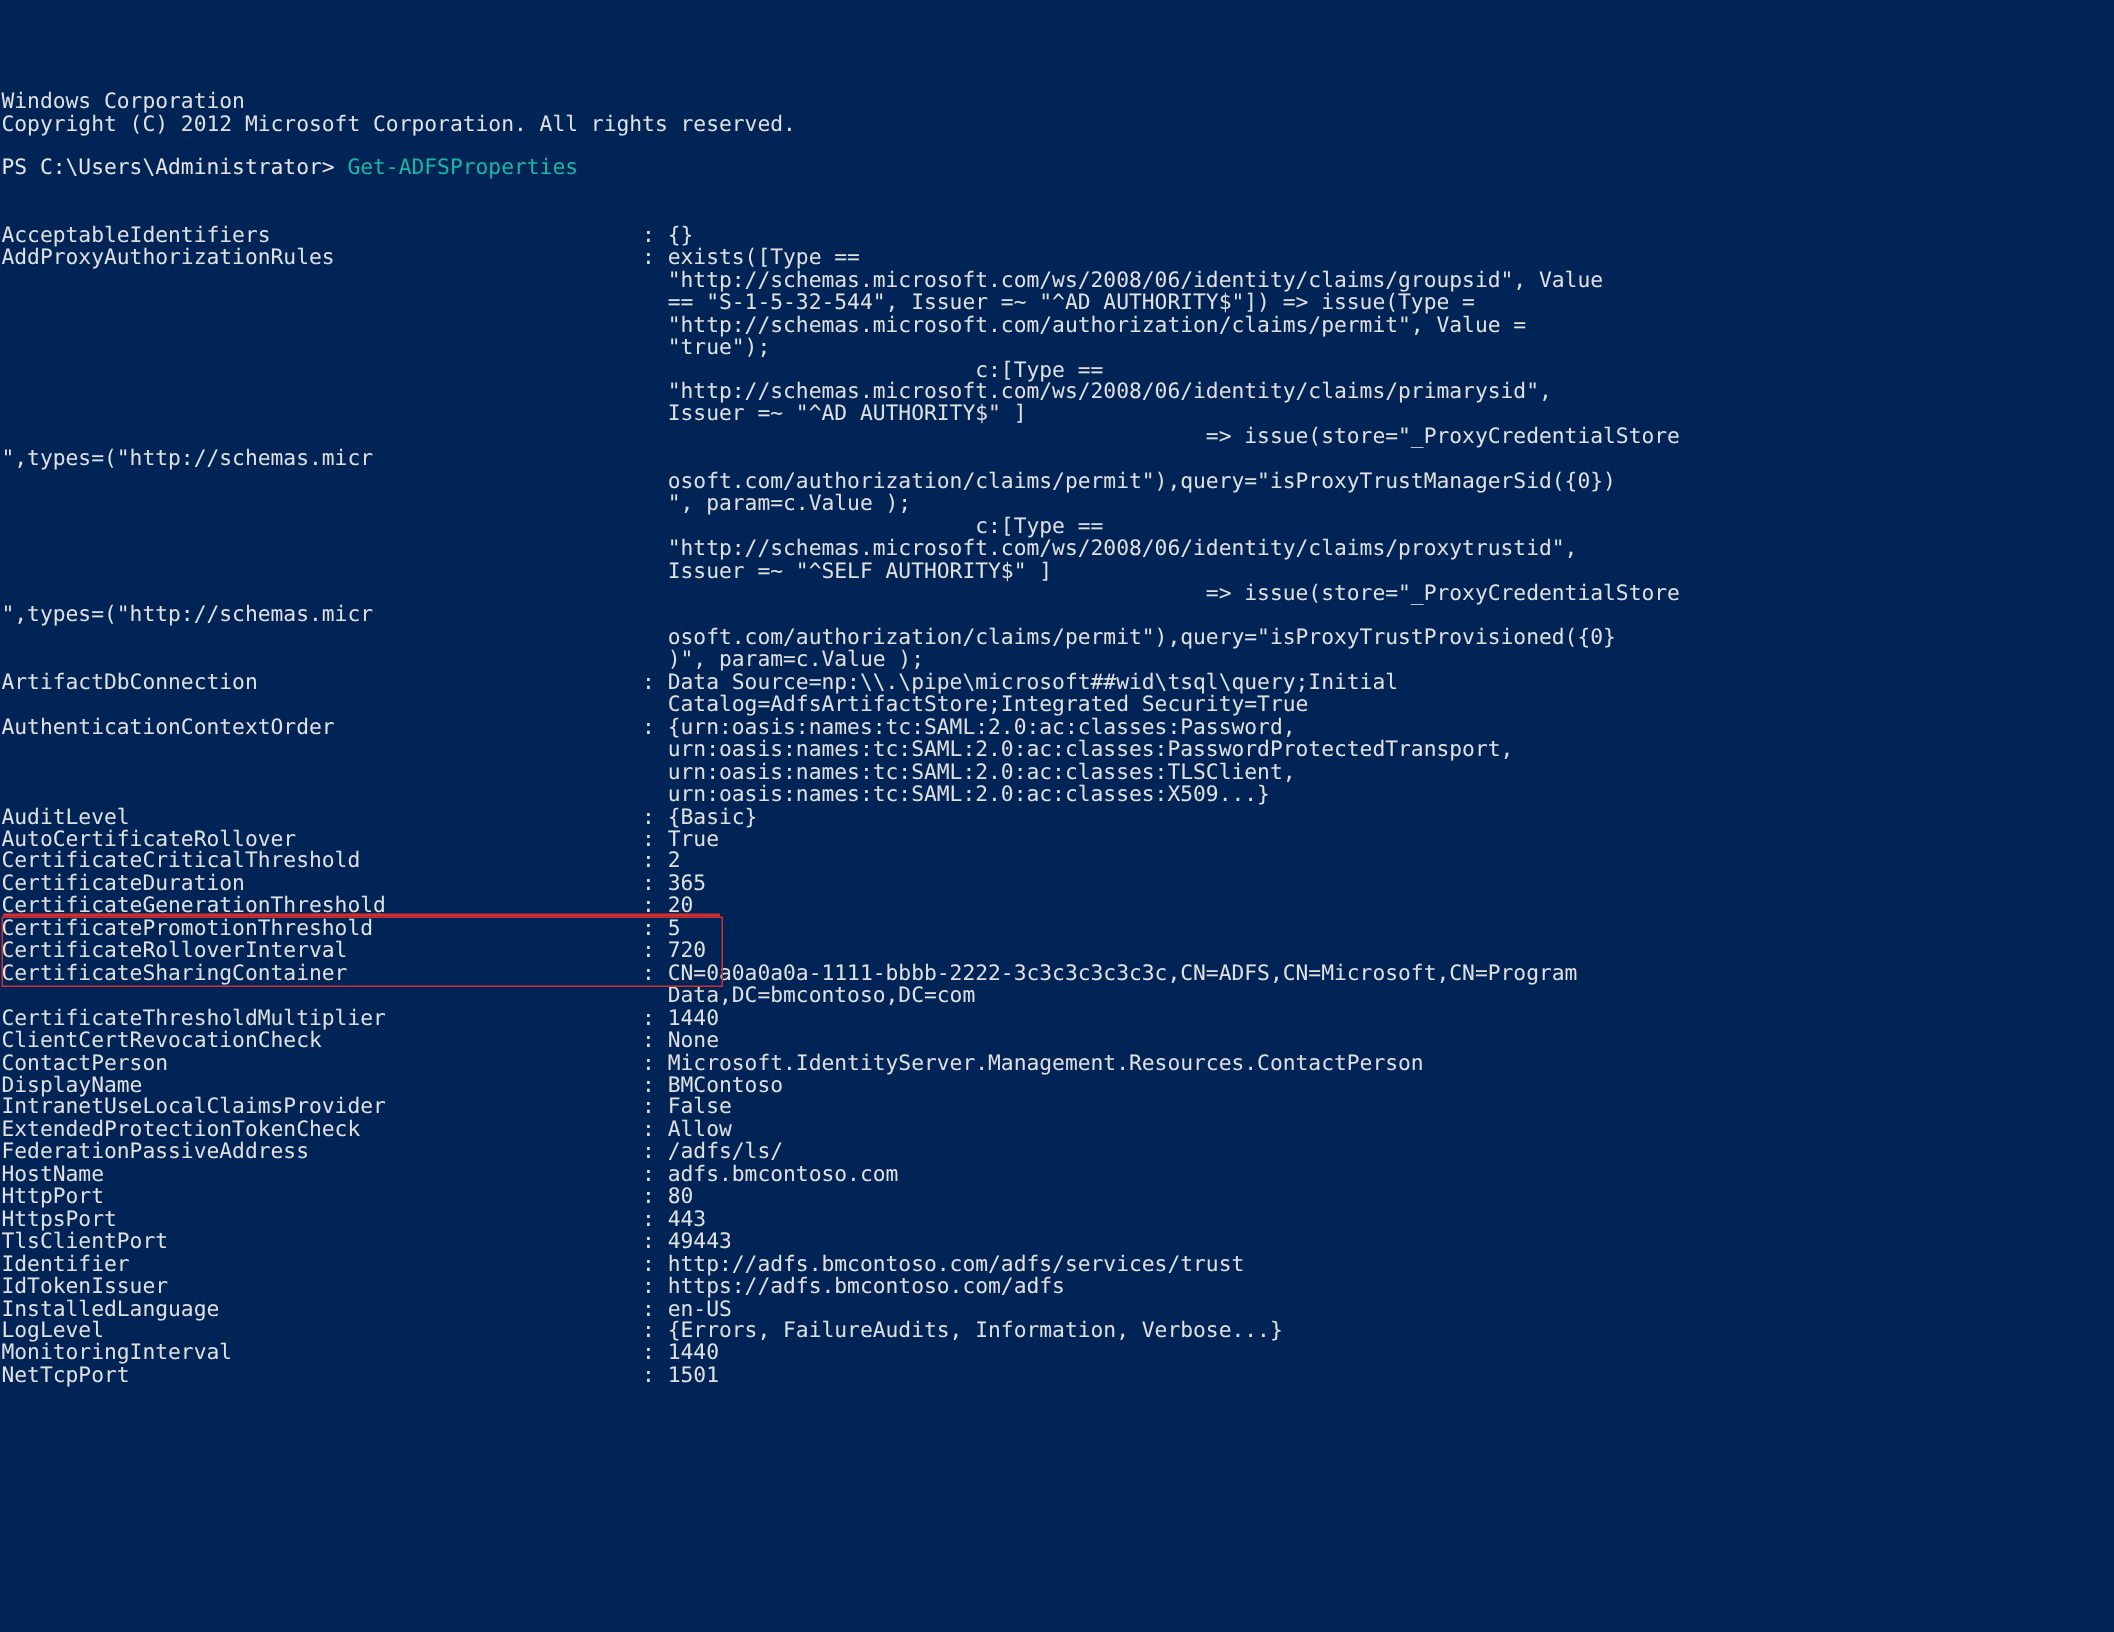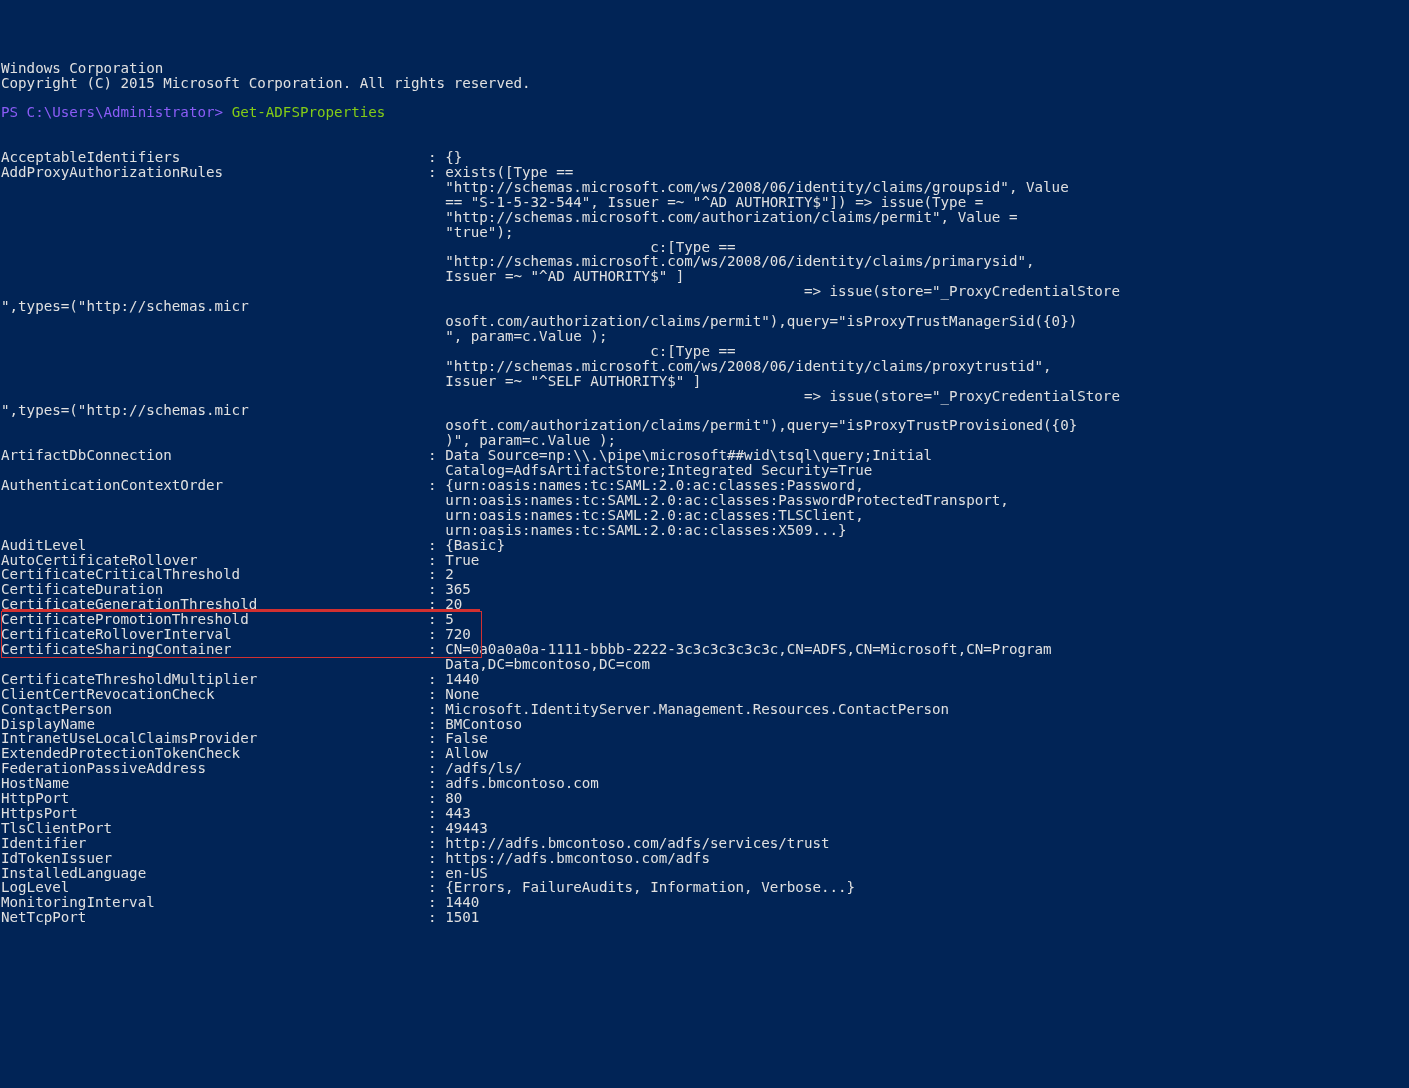--- a/index.html
+++ b/index.html
@@ -10,41 +10,41 @@
       font-size: 14.2px;
       line-height: 1.05;
       padding: 1px 0 0 1px;
       white-space: pre;
       position: relative;
       width: 1409px;
       height: 1088px;
       overflow: hidden;
     }
     .term { white-space: pre; }
-    .cmd { color: #84cc16; }
-    .white { color: #8b5cf6; }
+    .cmd { color: #14b8a6; }
+    .white { color: #e5e5e5; }
     .highlight-box {
       position: absolute;
       border: 1.5px solid #d23030;
       pointer-events: none;
     }
     .strike-line {
       position: absolute;
       height: 1.5px;
       background: #d23030;
       pointer-events: none;
     }
   </style>
 </head>
 <body>
 
 
 
 <div class="term"><span>Windows Corporation</span>
-<span>Copyright (C) 2015 Microsoft Corporation. All rights reserved.</span>
+<span>Copyright (C) 2012 Microsoft Corporation. All rights reserved.</span>
 <span> </span>
 <span><span class="white">PS C:\Users\Administrator&gt; </span><span class="cmd">Get-ADFSProperties</span></span>
 <span> </span>
 <span> </span>
 <span id="props-block">AcceptableIdentifiers                             : {}
 AddProxyAuthorizationRules                        : exists([Type ==
                                                     "http://schemas.microsoft.com/ws/2008/06/identity/claims/groupsid", Value
                                                     == "S-1-5-32-544", Issuer =~ "^AD AUTHORITY$"]) =&gt; issue(Type =
                                                     "http://schemas.microsoft.com/authorization/claims/permit", Value =
                                                     "true");

